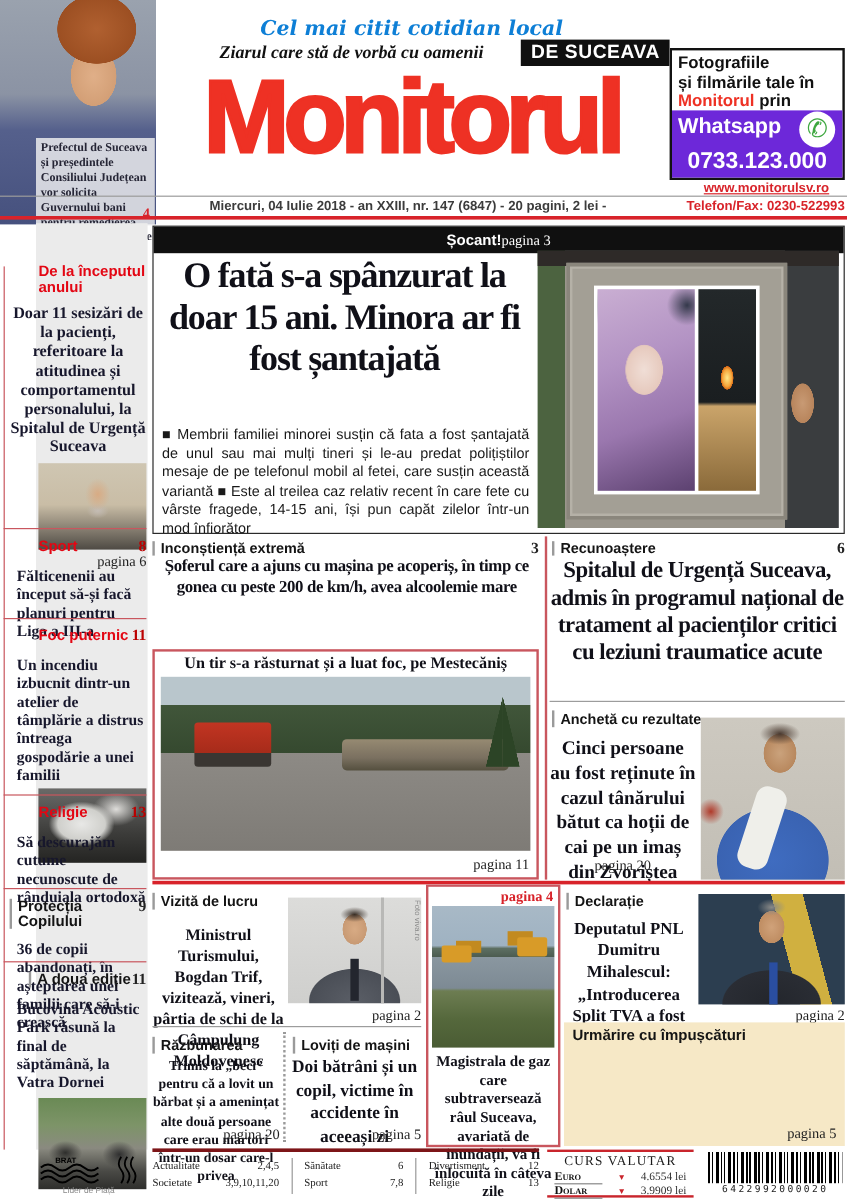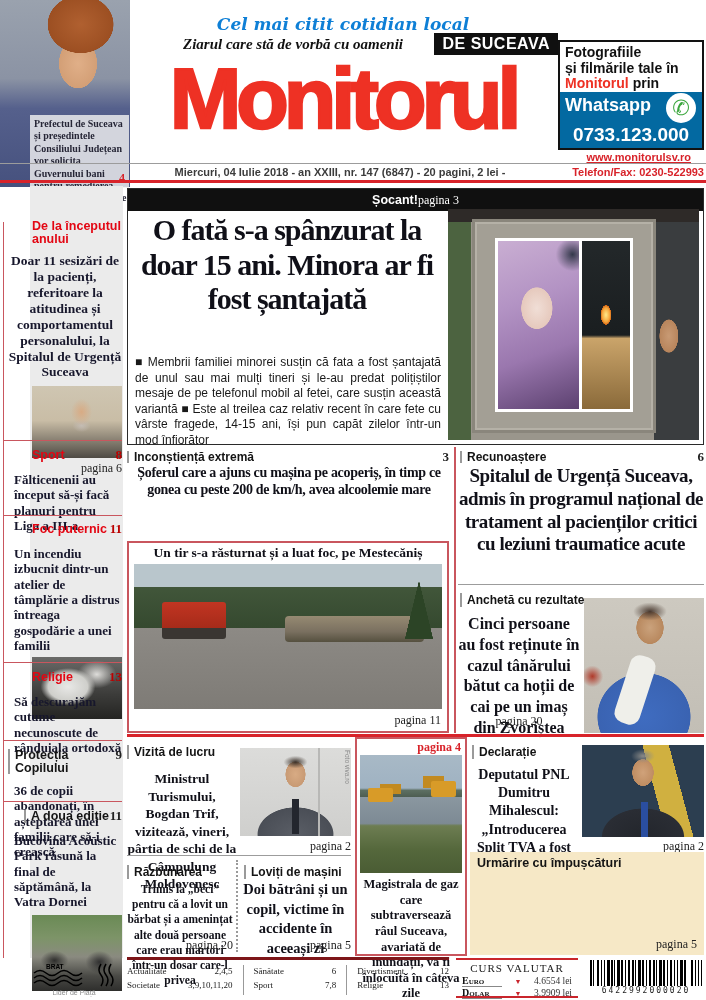--- a/index.html
+++ b/index.html
@@ -56,21 +56,21 @@
                 letter-spacing:-5px;-webkit-text-stroke:2.5px #ee3124;margin-top:-4px;">Monitorul</div>
   </div>
 
   <div class="abs" style="left:558px;top:40px;width:146px;height:110px;background:#fff;border:2.5px solid #121212;box-sizing:border-box;">
     <div style="padding:3px 5px 0 5px;font:700 14px/1.12 'Liberation Sans',sans-serif;color:#111;">
       <span style="display:block;">Fotografiile</span>
       <span style="display:block;">și filmările tale în</span>
       <span style="color:#ee3124;">Monitorul</span>
       <span>prin</span>
     </div>
-    <div style="position:absolute;left:0;right:0;bottom:0;height:56px;background:#0369a1;">
+    <div style="position:absolute;left:0;right:0;bottom:0;height:56px;background:#6d28d9;">
       <span style="position:absolute;left:5px;top:3px;font:700 18px 'Liberation Sans',sans-serif;color:#fff;">Whatsapp</span>
       <span style="position:absolute;right:6px;top:1px;width:30px;height:30px;border-radius:50%;background:#fff;
                    color:#3da73f;font-size:21px;line-height:30px;text-align:center;">✆</span>
       <span style="position:absolute;left:0;right:0;bottom:2px;text-align:center;font:700 19px 'Liberation Sans',sans-serif;color:#fff;">0733.123.000</span>
     </div>
   </div>
 
   <div class="abs" style="right:15px;top:151px;font:700 11px 'Liberation Sans',sans-serif;color:#d8232a;text-decoration:underline;">www.monitorulsv.ro</div>
   <div class="abs gray-line" style="left:0;top:163px;width:706px;height:1px;"></div>
   <div class="abs" style="right:2px;top:166px;font:700 11px 'Liberation Sans',sans-serif;color:#d8232a;">Telefon/Fax: 0230-522993</div>

